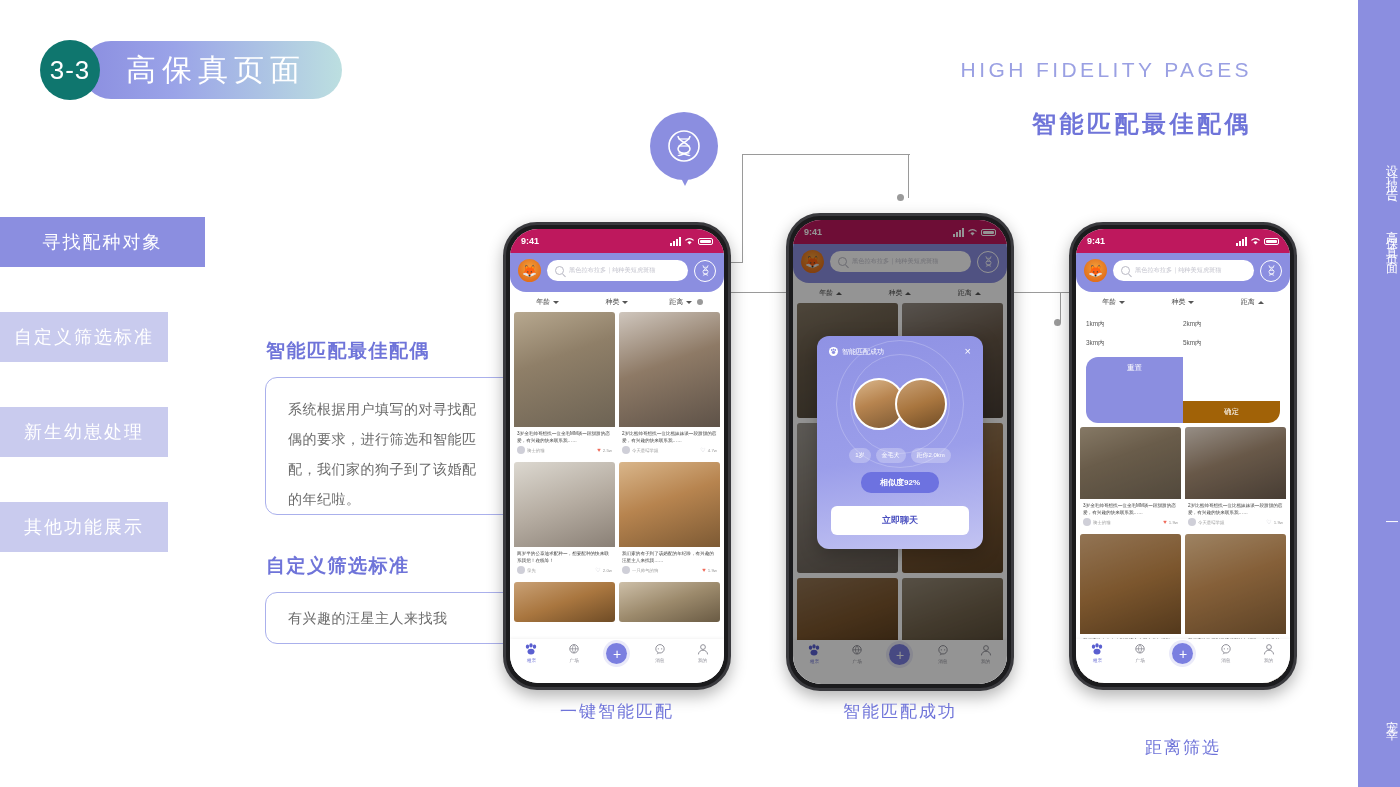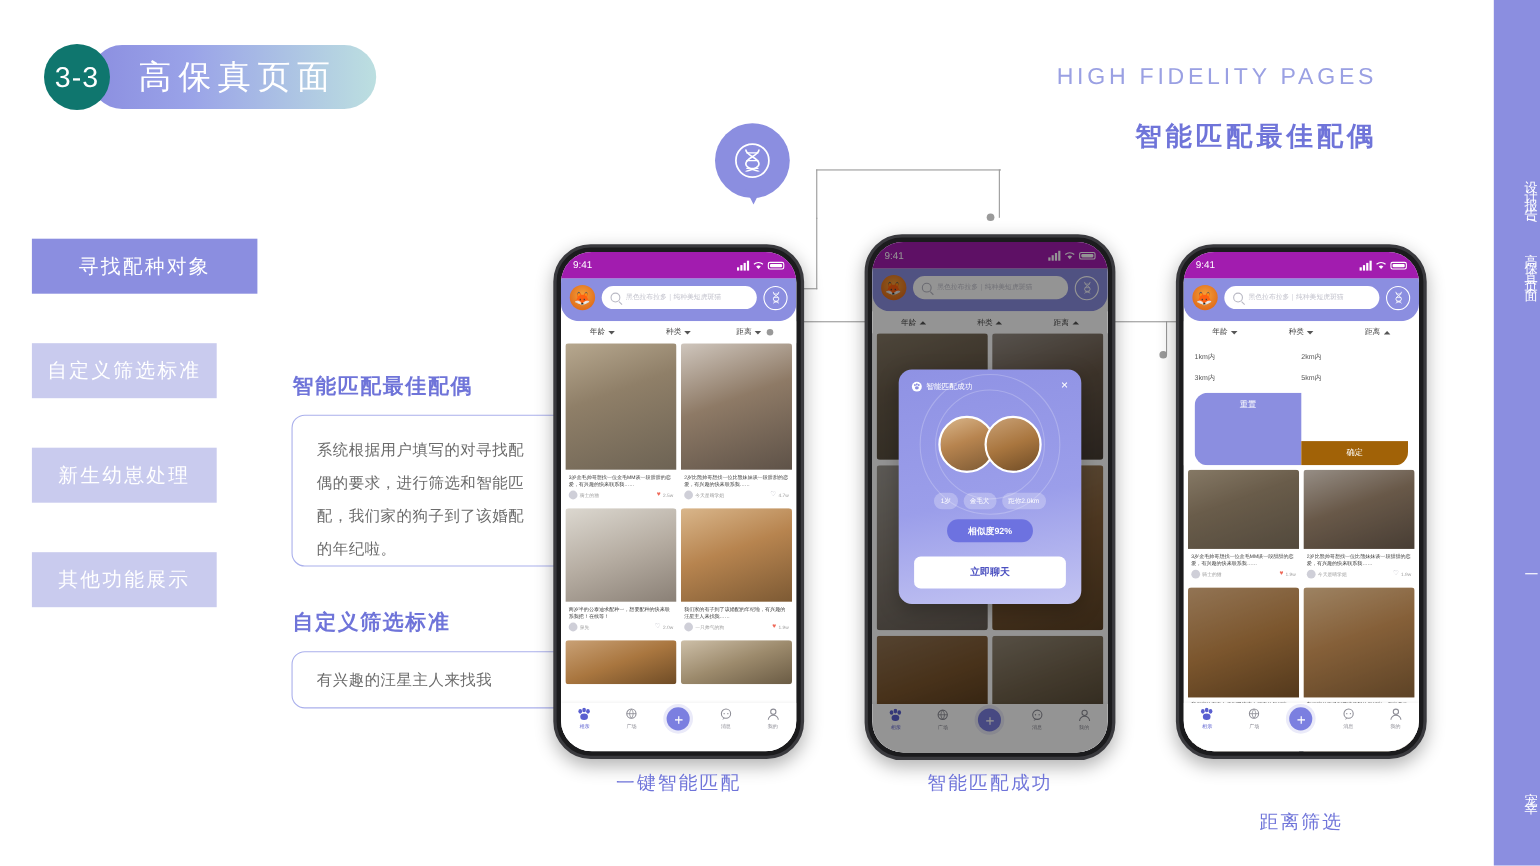--- a/index.html
+++ b/index.html
@@ -36,21 +36,20 @@
     position: absolute; right: 148px; top: 108px;
     color: #6f74d9; font-size: 24px; letter-spacing: 3.5px; font-weight: bold;
   }
 
   
   .left-nav { position: absolute; left: 0; top: 217px; width: 205px; }
   .nav-item {
     height: 50px; display: flex; align-items: center; justify-content: center;
     margin-bottom: 45px; color: #ffffff; font-size: 18px; letter-spacing: 2px;
     background: #c9cbee;
-    margin-left: 29px;
   }
   .nav-item.active { background: #8b8ee0; width: 205px; }
   .nav-item:not(.active) { width: 168px; }
 
   
   .desc-head {
     position: absolute; color: #6f74d9; font-size: 19px; letter-spacing: 1.5px; font-weight: bold;
   }
   .desc-box {
     position: absolute; border: 1px solid #aab0ec; border-radius: 12px;
@@ -97,23 +96,23 @@
   .notch {
     position: absolute; left: 50%; transform: translateX(-50%); top: 0;
     width: 104px; height: 19px; background: #0d0d0f;
     border-bottom-left-radius: 11px; border-bottom-right-radius: 11px; z-index: 9;
   }
   .notch i { position: absolute; left: 28px; top: 7px; width: 34px; height: 4px; border-radius: 2px; background: #2a2a30; }
   .notch b { position: absolute; right: 20px; top: 6px; width: 5px; height: 5px; border-radius: 50%; background: #2b3a66; }
 
   
   .status {
-    position: relative; height: 24px; background: #a21caf; color: #fff;
+    position: relative; height: 24px; background: #be185d; color: #fff;
     display: flex; align-items: center; justify-content: space-between;
-    padding: 0 11px; font-size: 9px; font-weight: normal; z-index: 10;
+    padding: 0 11px; font-size: 9px; font-weight: bold; z-index: 10;
   }
   .status .bars { display: flex; align-items: flex-end; gap: 1px; }
   .status .bars s { display:block; width: 2px; background: #fff; text-decoration: none; }
   .status .right { display: flex; align-items: center; gap: 3px; }
   .batt { width: 15px; height: 7px; border: 1px solid #fff; border-radius: 2px; position: relative; }
   .batt::after { content:""; position:absolute; inset:1px; background:#fff; border-radius:1px; }
 
   
   .app-head {
     background: #8b8ee0; padding: 6px 8px 10px; display: flex; align-items: center; gap: 6px;

